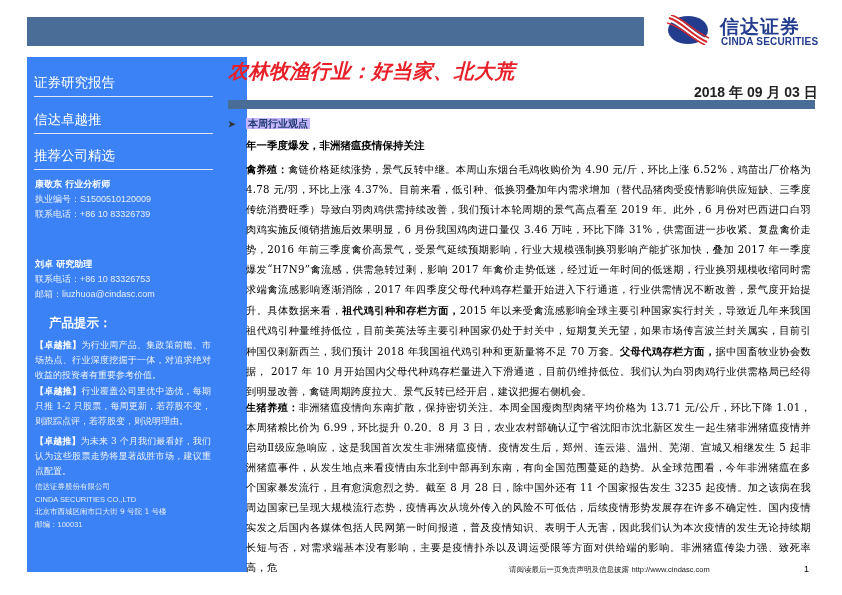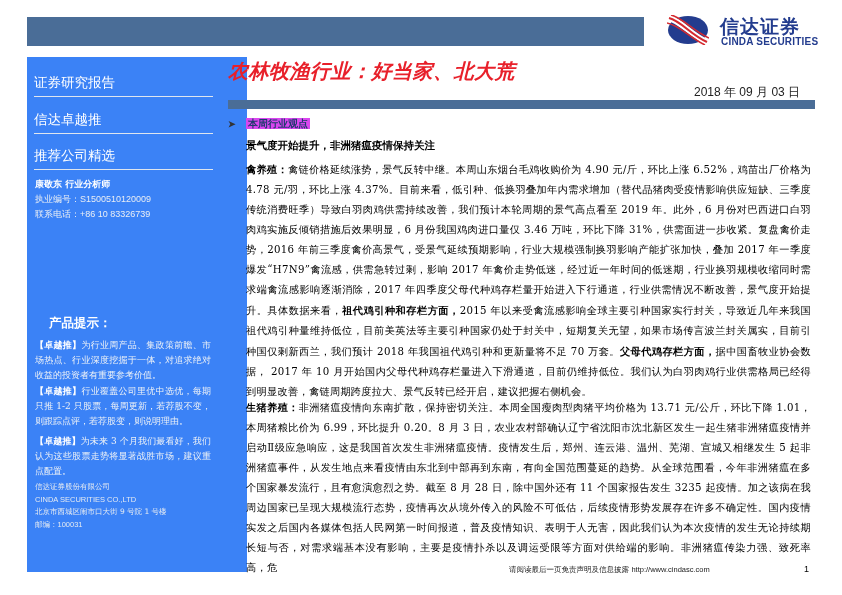--- a/index.html
+++ b/index.html
@@ -14,25 +14,25 @@
   .side-head { position:absolute; left:7px; width:179px; font-size:13.5px; padding-bottom:4px; border-bottom:1.5px solid #dfe6ef; font-family:"DejaVu Sans",sans-serif; }
   .side-small { position:absolute; left:8px; font-size:9px; line-height:15px; color:#e9eef5; font-family:"DejaVu Serif",serif; }
   .side-small .v { font-family:"Liberation Sans",sans-serif; }
   .side-small b { color:#fff; }
   .side-title { position:absolute; left:22px; font-size:12.5px; font-weight:bold; font-family:"DejaVu Serif",serif; }
   .side-para { position:absolute; left:8px; width:176px; font-size:9px; line-height:15px; color:#eef2f7; font-family:"DejaVu Serif",serif; text-align:justify; }
   .side-para b { color:#fff; }
   .side-foot { position:absolute; left:8px; top:424px; font-size:7.5px; line-height:12.5px; color:#e4eaf2; }
   .side-foot .en { font-family:"Liberation Sans",sans-serif; }
   .title { position:absolute; left:228px; top:58px; font-size:20px; font-weight:bold; font-style:italic; color:#e8202a; font-family:"DejaVu Sans",sans-serif; letter-spacing:0.5px; }
-  .date { position:absolute; left:694px; top:84px; font-size:12px; font-weight:normal; color:#222; font-family:"Liberation Sans",sans-serif; }
+  .date { position:absolute; left:694px; top:84px; font-size:14px; font-weight:bold; color:#222; font-family:"Liberation Sans",sans-serif; }
   .bluebar { position:absolute; left:228px; top:100px; width:587px; height:9px; background:#4a6d97; }
   .section { position:absolute; left:228px; top:117px; font-size:10px; font-weight:bold; color:#1f3a6e; font-family:"DejaVu Serif",serif; }
   .section .arrow { display:inline-block; width:18px; color:#333; font-size:9px; }
-  .section .lbl { background:#d946ef; padding:0 2px; }
+  .section .lbl { background:#c4b5fd; padding:0 2px; }
   .subhead { position:absolute; left:246px; top:139px; font-size:10.5px; font-weight:bold; font-family:"DejaVu Serif",serif; }
   .body { position:absolute; left:246px; width:565px; font-size:10.2px; line-height:20px; text-align:justify; font-family:"DejaVu Serif",serif; letter-spacing:0.3px; }
   .body b { font-weight:bold; }
   .p1 { top:159px; }
   .p2 { top:397px; }
   .footer { position:absolute; left:509px; top:565px; font-size:7.5px; color:#222; font-family:"DejaVu Serif",serif; }
   .footer .url { font-family:"Liberation Sans",sans-serif; }
   .pageno { position:absolute; left:804px; top:564px; font-size:9px; font-family:"Liberation Sans",sans-serif; }
 </style>
 </head>
@@ -56,20 +56,25 @@
   <div class="side-head" style="top:17px;">证券研究报告</div>
   <div class="side-head" style="top:54px;">信达卓越推</div>
   <div class="side-head" style="top:90px;">推荐公司精选</div>
 
   <div class="side-small" style="top:120px;">
     <div><b>康敬东 行业分析师</b></div>
     <div><span>执业编号：</span><span class="v">S1500510120009</span></div>
     <div><span>联系电话：</span><span class="v">+86 10 83326739</span></div>
   </div>
 
+  <div class="side-small" style="top:200px;">
+    <div><b>刘卓 研究助理</b></div>
+    <div><span>联系电话：</span><span class="v">+86 10 83326753</span></div>
+    <div><span>邮箱：</span><span class="v">liuzhuoa@cindasc.com</span></div>
+  </div>
 
   <div class="side-title" style="top:258px;">产品提示：</div>
 
   <div class="side-para" style="top:281px;"><b>【卓越推】</b><span>为行业周产品、集政策前瞻、市场热点、行业深度挖掘于一体，对追求绝对收益的投资者有重要参考价值。</span></div>
   <div class="side-para" style="top:327px;"><b>【卓越推】</b><span>行业覆盖公司里优中选优，每期只推 1-2 只股票，每周更新，若荐股不变，则跟踪点评，若荐股变，则说明理由。</span></div>
   <div class="side-para" style="top:377px;"><b>【卓越推】</b><span>为未来 3 个月我们最看好，我们认为这些股票走势将显著战胜市场，建议重点配置。</span></div>
 
   <div class="side-foot">
     <div>信达证券股份有限公司</div>
     <div class="en">CINDA SECURITIES CO.,LTD</div>
@@ -79,21 +84,21 @@
 </div>
 
 <div class="title">农林牧渔行业：好当家、北大荒</div>
 <div class="date">2018 年 09 月 03 日</div>
 <div class="bluebar"></div>
 
 <div class="section">
   <span class="arrow">➤</span><span class="lbl">本周行业观点</span>
 </div>
 
-<div class="subhead">景气度开始提升，非洲猪瘟疫情保持关注</div>
+<div class="subhead">年一季度爆发，非洲猪瘟疫情保持关注</div>
 
 <div class="body p1">
   <b>禽养殖：</b><span>禽链价格延续涨势，景气反转中继。本周山东烟台毛鸡收购价为 4.90 元/斤，环比上涨 6.52%，鸡苗出厂价格为 4.78 元/羽，环比上涨 4.37%。目前来看，低引种、低换羽叠加年内需求增加（替代品猪肉受疫情影响供应短缺、三季度传统消费旺季）导致白羽肉鸡供需持续改善，我们预计本轮周期的景气高点看至 2019 年。此外，6 月份对巴西进口白羽肉鸡实施反倾销措施后效果明显，6 月份我国鸡肉进口量仅 3.46 万吨，环比下降 31%，供需面进一步收紧。复盘禽价走势，2016 年前三季度禽价高景气，受景气延续预期影响，行业大规模强制换羽影响产能扩张加快，叠加 2017 年一季度爆发“H7N9”禽流感，供需急转过剩，影响 2017 年禽价走势低迷，经过近一年时间的低迷期，行业换羽规模收缩同时需求端禽流感影响逐渐消除，2017 年四季度父母代种鸡存栏量开始进入下行通道，行业供需情况不断改善，景气度开始提升。具体数据来看，</span><b>祖代鸡引种和存栏方面，</b><span>2015 年以来受禽流感影响全球主要引种国家实行封关，导致近几年来我国祖代鸡引种量维持低位，目前美英法等主要引种国家仍处于封关中，短期复关无望，如果市场传言波兰封关属实，目前引种国仅剩新西兰，我们预计 2018 年我国祖代鸡引种和更新量将不足 70 万套。</span><b>父母代鸡存栏方面，</b><span>据中国畜牧业协会数据， 2017 年 10 月开始国内父母代种鸡存栏量进入下滑通道，目前仍维持低位。我们认为白羽肉鸡行业供需格局已经得到明显改善，禽链周期跨度拉大、景气反转已经开启，建议把握右侧机会。</span>
 </div>
 
 <div class="body p2">
   <b>生猪养殖：</b><span>非洲猪瘟疫情向东南扩散，保持密切关注。本周全国瘦肉型肉猪平均价格为 13.71 元/公斤，环比下降 1.01，本周猪粮比价为 6.99，环比提升 0.20。8 月 3 日，农业农村部确认辽宁省沈阳市沈北新区发生一起生猪非洲猪瘟疫情并启动Ⅱ级应急响应，这是我国首次发生非洲猪瘟疫情。疫情发生后，郑州、连云港、温州、芜湖、宣城又相继发生 5 起非洲猪瘟事件，从发生地点来看疫情由东北到中部再到东南，有向全国范围蔓延的趋势。从全球范围看，今年非洲猪瘟在多个国家暴发流行，且有愈演愈烈之势。截至 8 月 28 日，除中国外还有 11 个国家报告发生 3235 起疫情。加之该病在我周边国家已呈现大规模流行态势，疫情再次从境外传入的风险不可低估，后续疫情形势发展存在许多不确定性。国内疫情实发之后国内各媒体包括人民网第一时间报道，普及疫情知识、表明于人无害，因此我们认为本次疫情的发生无论持续期长短与否，对需求端基本没有影响，主要是疫情扑杀以及调运受限等方面对供给端的影响。非洲猪瘟传染力强、致死率高，危</span>
 </div>
 
 <div class="footer">

